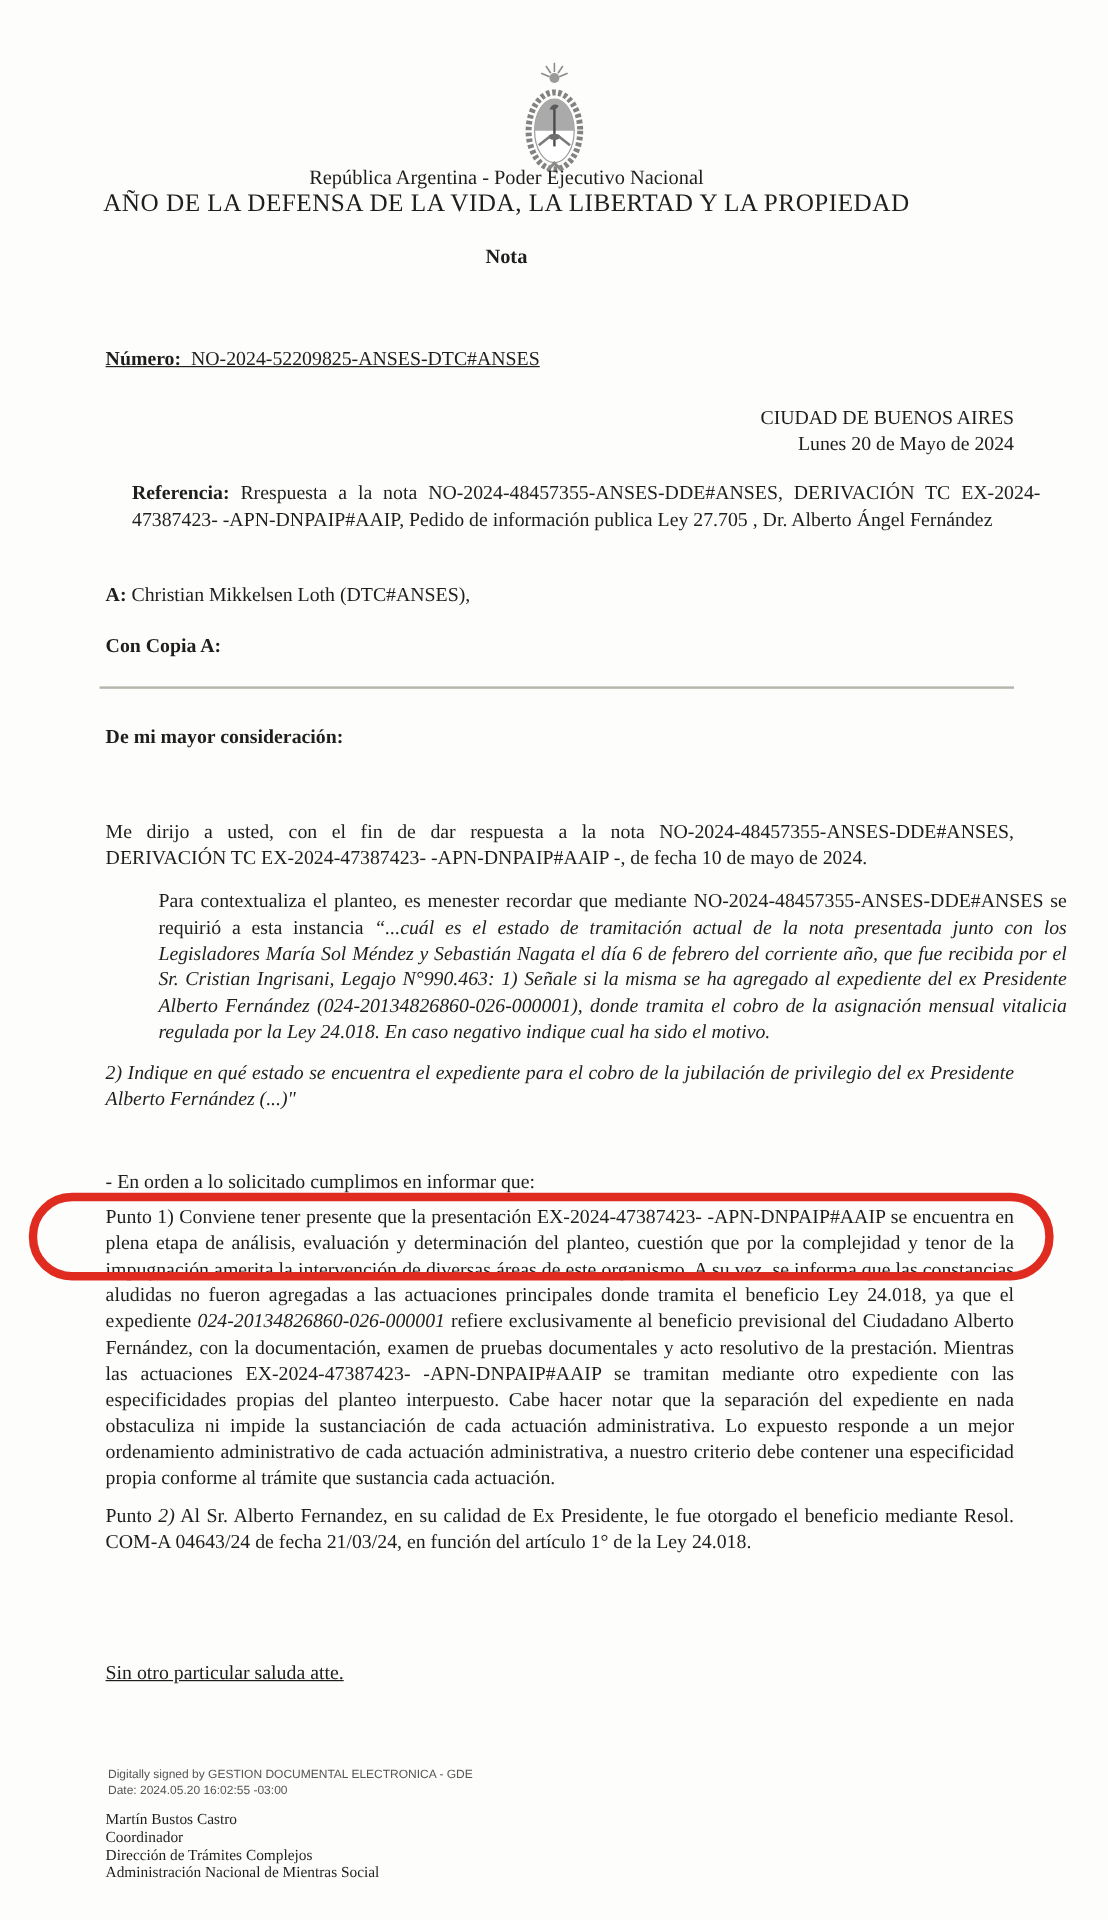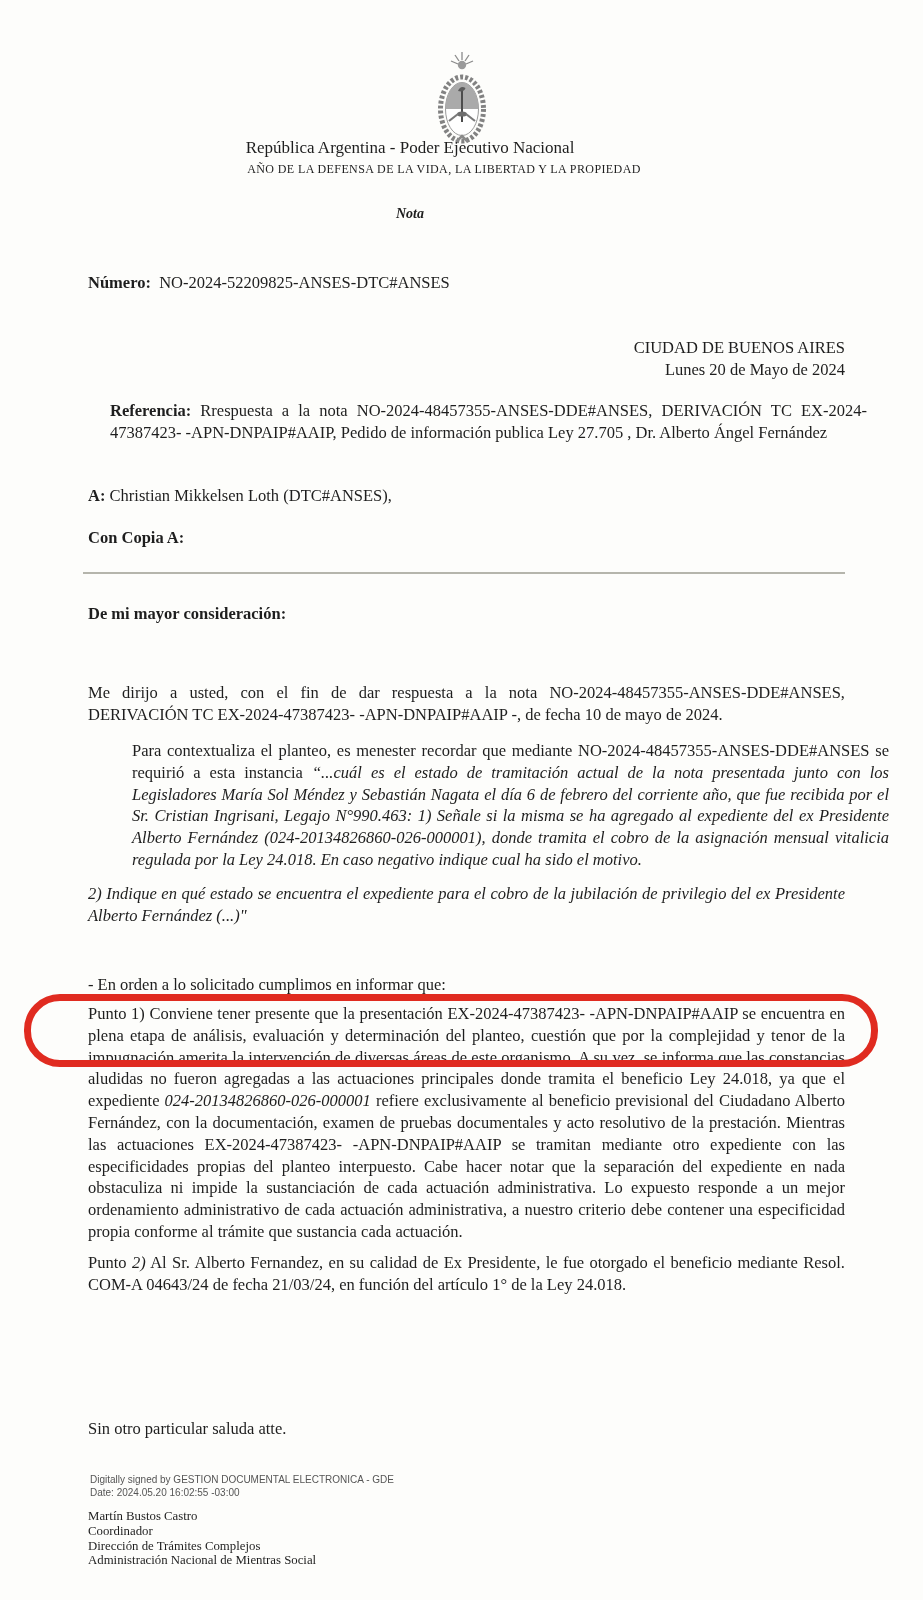--- a/index.html
+++ b/index.html
@@ -4,42 +4,42 @@
 <style>
   html,body { margin:0; padding:0; background:#fdfdfb; }
   .page {
     position:relative; width:923px; height:1600px;
     background:#fdfdfb; color:#1e1e1e;
     font-family:"Liberation Serif","DejaVu Serif",serif;
     font-size:16.5px; line-height:21.8px;
     overflow:hidden;
   }
   .abs { position:absolute; }
-  .center { left:0; width:820px; text-align:center; }
+  .center { left:12px; width:820px; text-align:center; }
   .content { left:88px; width:757px; }
   .justify { text-align:justify; }
   .b { font-weight:bold; }
   .i { font-style:italic; }
   .org-line { top:137px; font-size:17px; }
-  .year-line { top:159px; font-size:12px; letter-spacing:0.4px;margin-left:34px; }
-  .doc-type { top:203px; font-size:14px; font-weight:bold;font-style:italic; }
-  .numero-line { top:272px; }
+  .year-line { top:159px; font-size:21px; letter-spacing:0.4px; }
+  .doc-type { top:203px; font-size:17px; font-weight:bold; }
+  .numero-line { top:288px;text-decoration:underline; }
   .city-date { top:337px; text-align:right; }
   .referencia { top:400px;margin-left:22px; }
   .to-line { top:485px; }
   .cc-line { top:527px; font-weight:bold; }
   .divider { top:572px; left:83px; width:762px; border-top:2px solid #b5b5ac; height:0; }
   .salutation { top:603px; font-weight:bold; }
   .p1 { top:682px;font-family:Liberation Serif, serif; }
   .p2 { top:740px;margin-left:44px; }
   .p3 { top:883px; }
   .p4 { top:974px; }
   .punto1 { top:1003px; }
   .punto2 { top:1252px; }
-  .closing { top:1418px; }
+  .closing { top:1383px;text-decoration:underline; }
   .digital {
     top:1474px; left:90px; width:500px;
     font-family:"Liberation Sans","DejaVu Sans",sans-serif;
     font-size:10px; line-height:12.5px; color:#555;
   }
   .sig-block { top:1509px; font-size:12.8px; line-height:14.8px; }
   .red-oval {
     top:994px; left:24px; width:840px; height:59px;
     border:7px solid #e02b20; border-radius:36px;
     pointer-events:none; z-index:5; background:transparent;

